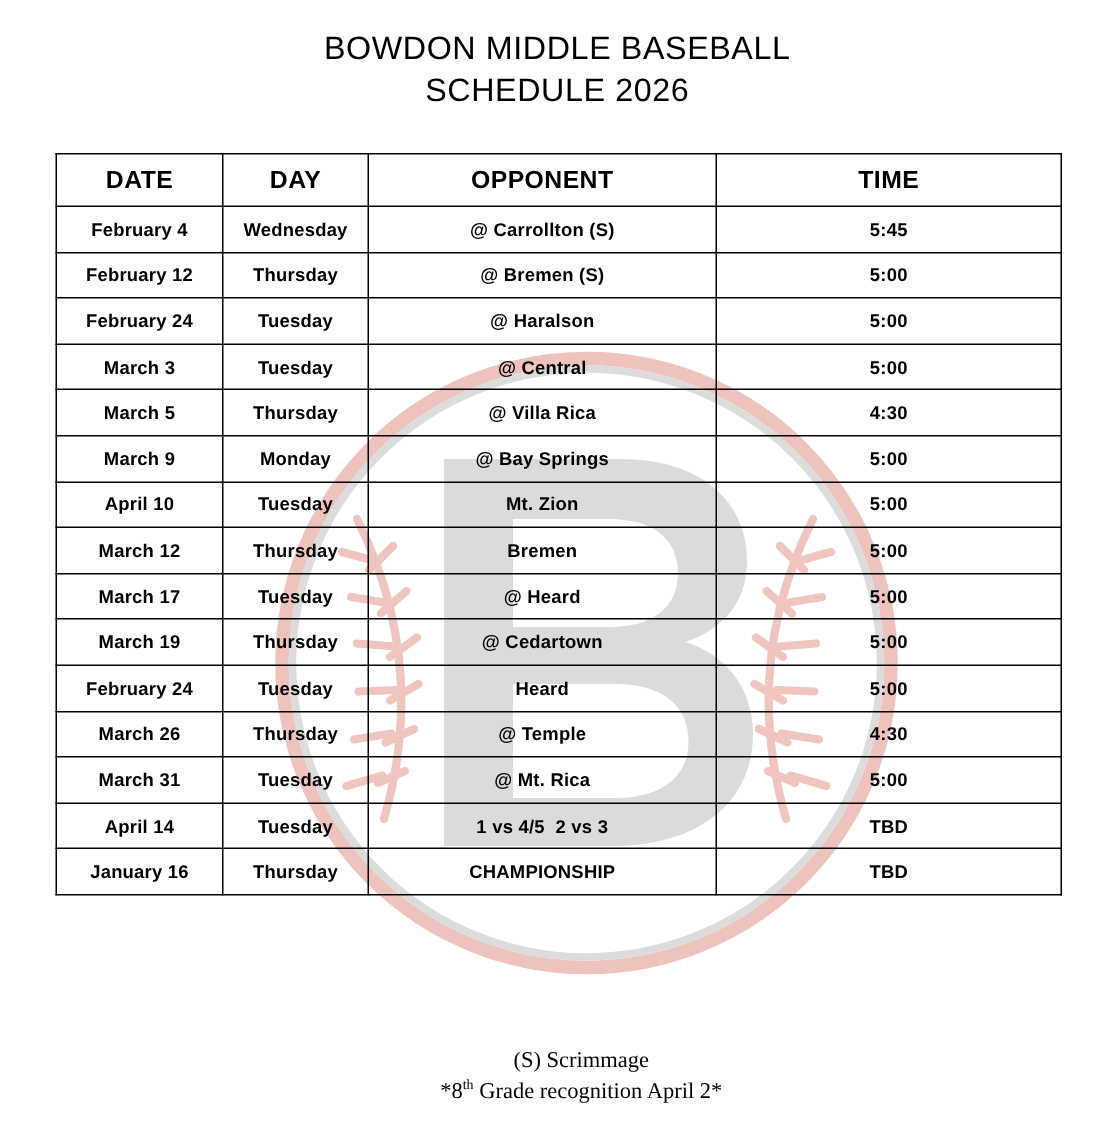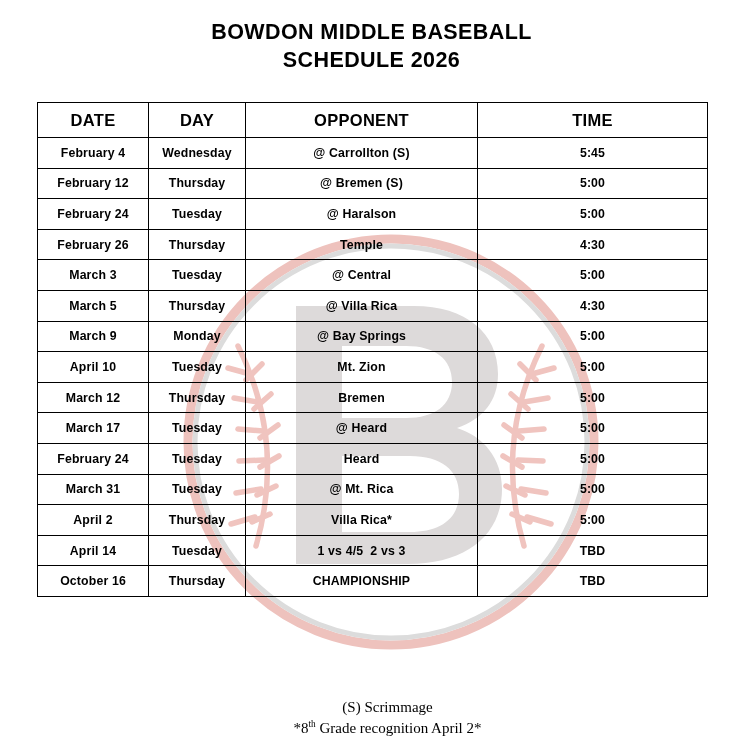--- a/index.html
+++ b/index.html
@@ -25,21 +25,21 @@
   
   .title-block {
     position: absolute;
     top: 18px;
     left: 0;
     width: 743px;
     text-align: center;
   }
   .title-line {
     font-family: "Liberation Sans", sans-serif;
-    font-weight: bold;
+    font-weight: normal;
     font-size: 21.5px;
     letter-spacing: 0.4px;
     color: #000000;
     line-height: 28px;
     white-space: pre;
   }
 
   
   .watermark {
     position: absolute;
@@ -200,26 +200,20 @@
             <td>@ Bremen (S)</td>
             <td>5:00</td>
           </tr>
           <tr>
             <td>February 24</td>
             <td>Tuesday</td>
             <td>@ Haralson</td>
             <td>5:00</td>
           </tr>
           <tr>
-            <td>February 26</td>
-            <td>Thursday</td>
-            <td>Temple</td>
-            <td>4:30</td>
-          </tr>
-          <tr>
             <td>March 3</td>
             <td>Tuesday</td>
             <td>@ Central</td>
             <td>5:00</td>
           </tr>
           <tr>
             <td>March 5</td>
             <td>Thursday</td>
             <td>@ Villa Rica</td>
             <td>4:30</td>
@@ -242,45 +236,51 @@
             <td>Bremen</td>
             <td>5:00</td>
           </tr>
           <tr>
             <td>March 17</td>
             <td>Tuesday</td>
             <td>@ Heard</td>
             <td>5:00</td>
           </tr>
           <tr>
+            <td>March 19</td>
+            <td>Thursday</td>
+            <td>@ Cedartown</td>
+            <td>5:00</td>
+          </tr>
+          <tr>
             <td>February 24</td>
             <td>Tuesday</td>
             <td>Heard</td>
             <td>5:00</td>
           </tr>
           <tr>
+            <td>March 26</td>
+            <td>Thursday</td>
+            <td>@ Temple</td>
+            <td>4:30</td>
+          </tr>
+          <tr>
             <td>March 31</td>
             <td>Tuesday</td>
             <td>@ Mt. Rica</td>
-            <td>5:00</td>
-          </tr>
-          <tr>
-            <td>April 2</td>
-            <td>Thursday</td>
-            <td>Villa Rica*</td>
             <td>5:00</td>
           </tr>
           <tr>
             <td>April 14</td>
             <td>Tuesday</td>
             <td>1 vs 4/5  2 vs 3</td>
             <td>TBD</td>
           </tr>
           <tr>
-            <td>October 16</td>
+            <td>January 16</td>
             <td>Thursday</td>
             <td>CHAMPIONSHIP</td>
             <td>TBD</td>
           </tr>
         </tbody>
     </table>
   </div>
 
   <div class="footnotes">
     <div class="fn-line">(S) Scrimmage</div>

